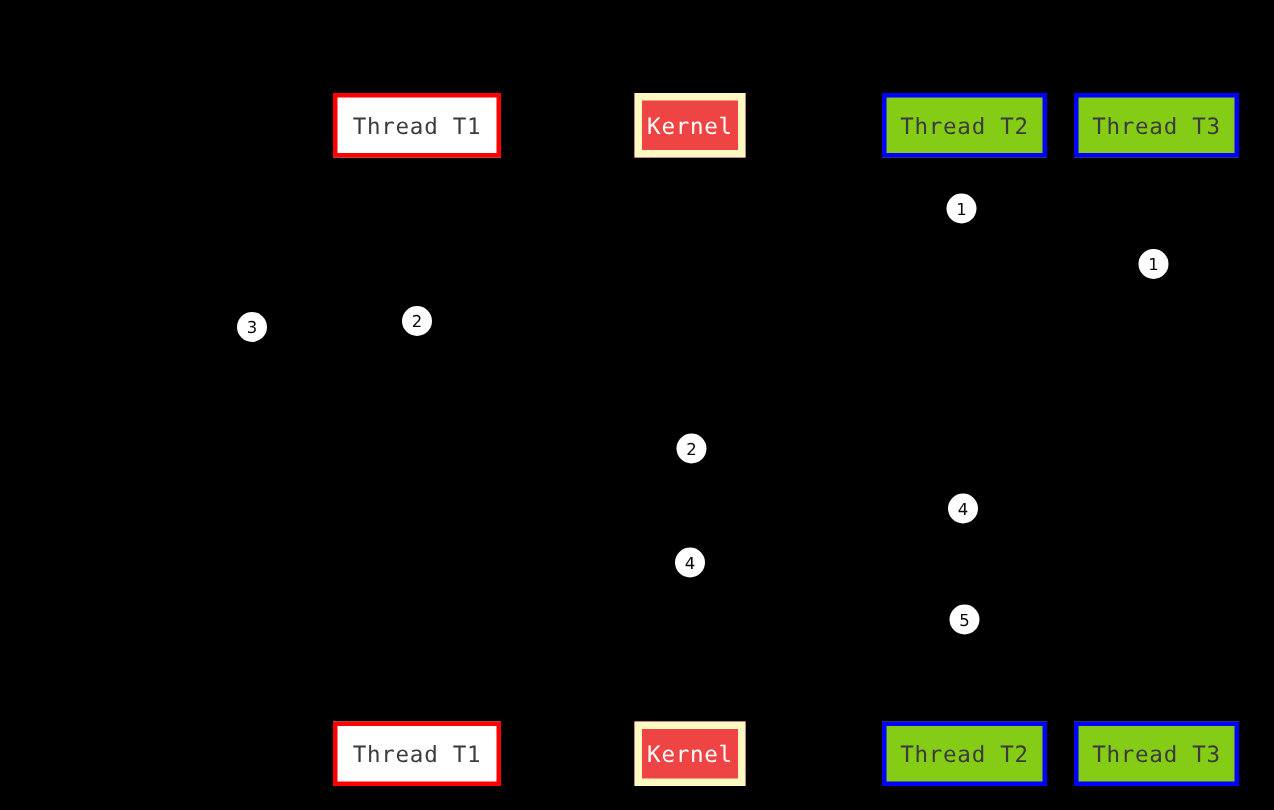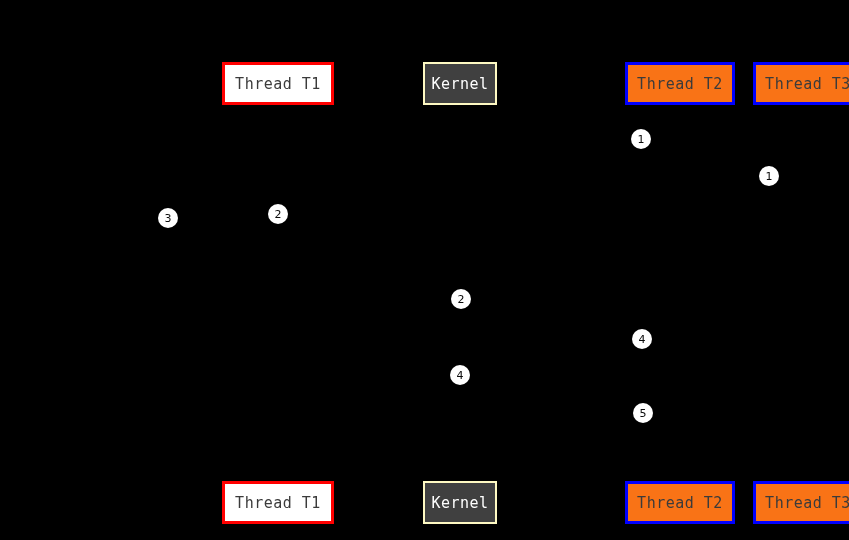--- a/index.html
+++ b/index.html
@@ -39,28 +39,27 @@
     font-size: 15px;
     letter-spacing: 0.5px;
     white-space: nowrap;
   }
   .participant.white-red {
     background: #ffffff;
     border: 3px solid #ff0000;
     color: #3b3b3b;
   }
   .participant.white-blue {
-    background: #f97316;
+    background: #84cc16;
     border: 3px solid #0000ff;
     color: #3b3b3b;
-    margin-left: 37px;
   }
   .participant.solid-blue {
-    background: #404040;
-    border: 2px solid #fef9c3;
+    background: #ef4444;
+    border: 5px solid #fef9c3;
     color: #ffffff;
   }
 
   
   .seq-badge {
     position: absolute;
     width: 20px;
     height: 20px;
     border-radius: 50%;
     background: #ffffff;

